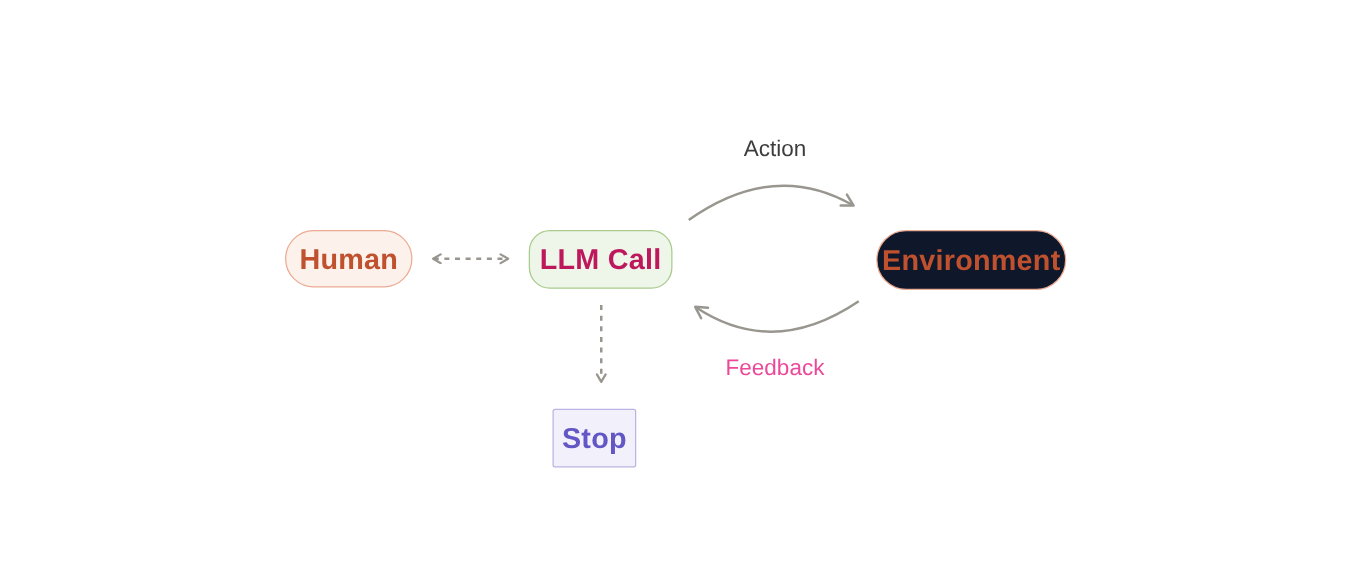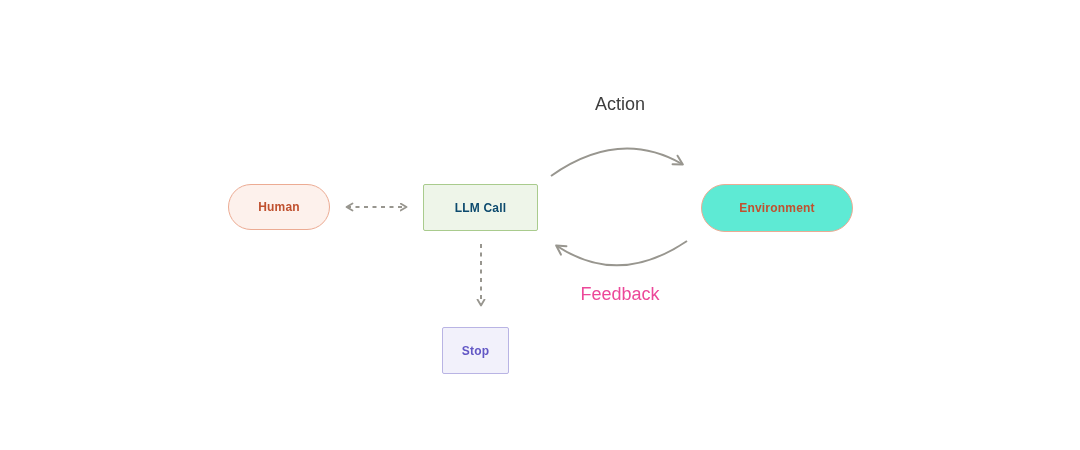--- a/index.html
+++ b/index.html
@@ -24,40 +24,40 @@
     pointer-events: none;
   }
   .node {
     position: absolute;
     display: flex;
     align-items: center;
     justify-content: center;
     box-sizing: border-box;
     border: 1px solid transparent;
     font-weight: bold;
-    font-size: 12px;
+    font-size: 23px;
     letter-spacing: 0.2px;
   }
   .node.pill { border-radius: 24px; }
   .node.rect { border-radius: 2px; }
 
   .node-human       { left: 228px; top: 184px; width: 102px; height: 46px; }
   .node-llm-call    { left: 423px; top: 184px; width: 115px; height: 47px; }
   .node-environment { left: 701px; top: 184px; width: 152px; height: 48px; }
   .node-stop        { left: 442px; top: 327px; width:  67px; height: 47px; }
 
   .edge-label {
     position: absolute;
     font-size: 18px;
     font-weight: 400;
     color: #3d3d3d;
     white-space: nowrap;
     transform: translateX(-50%);
   }
-  .label-action   { left: 620px; top: 94px; }
+  .label-action   { left: 620px; top: 109px; }
   .label-feedback { left: 620px; top: 284px; }
 </style>
 </head>
 <body>
 
 <div class="canvas">
 
   <svg class="edges-svg" viewBox="0 0 1080 450">
     <defs>
       <marker id="chev" markerWidth="10" markerHeight="10" refX="6.5" refY="4.5" orient="auto-start-reverse" markerUnits="userSpaceOnUse">
@@ -78,25 +78,25 @@
     <path d="M 551 176 Q 619 128 682 164" fill="none" stroke="#98968f" stroke-width="2" marker-end="url(#chevBig)"></path>
 
      LLM Call curved arrow --&gt;
     <path d="M 687 241 Q 619 287 557 246" fill="none" stroke="#98968f" stroke-width="2" marker-end="url(#chevBig)"></path>
   </svg>
 
   <div class="node pill node-human" style="background: rgb(253, 241, 236); border-color: rgb(236, 171, 147); color: rgb(192, 81, 47);">
     <span>Human</span>
   </div>
 
-  <div class="node rect node-llm-call" style="background: rgb(238, 245, 233); border-color: rgb(169, 203, 141); color: #0c4a6e;">
+  <div class="node rect node-llm-call" style="background: rgb(238, 245, 233); border-color: rgb(169, 203, 141); color: #be185d; border-radius: 17px;">
     <span>LLM Call</span>
   </div>
 
-  <div class="node pill node-environment" style="background: #5eead4; border-color: rgb(236, 171, 147); color: rgb(192, 81, 47);">
+  <div class="node pill node-environment" style="background: #0f172a; border-color: rgb(236, 171, 147); color: rgb(192, 81, 47);">
     <span>Environment</span>
   </div>
 
   <div class="node rect node-stop" style="background: rgb(242, 241, 251); border-color: rgb(185, 180, 228); color: rgb(98, 87, 197);">
     <span>Stop</span>
   </div>
 
   <div class="edge-label label-action" style="color: rgb(61, 61, 61);">Action</div>
 
   <div class="edge-label label-feedback" style="color: #ec4899;">Feedback</div>

